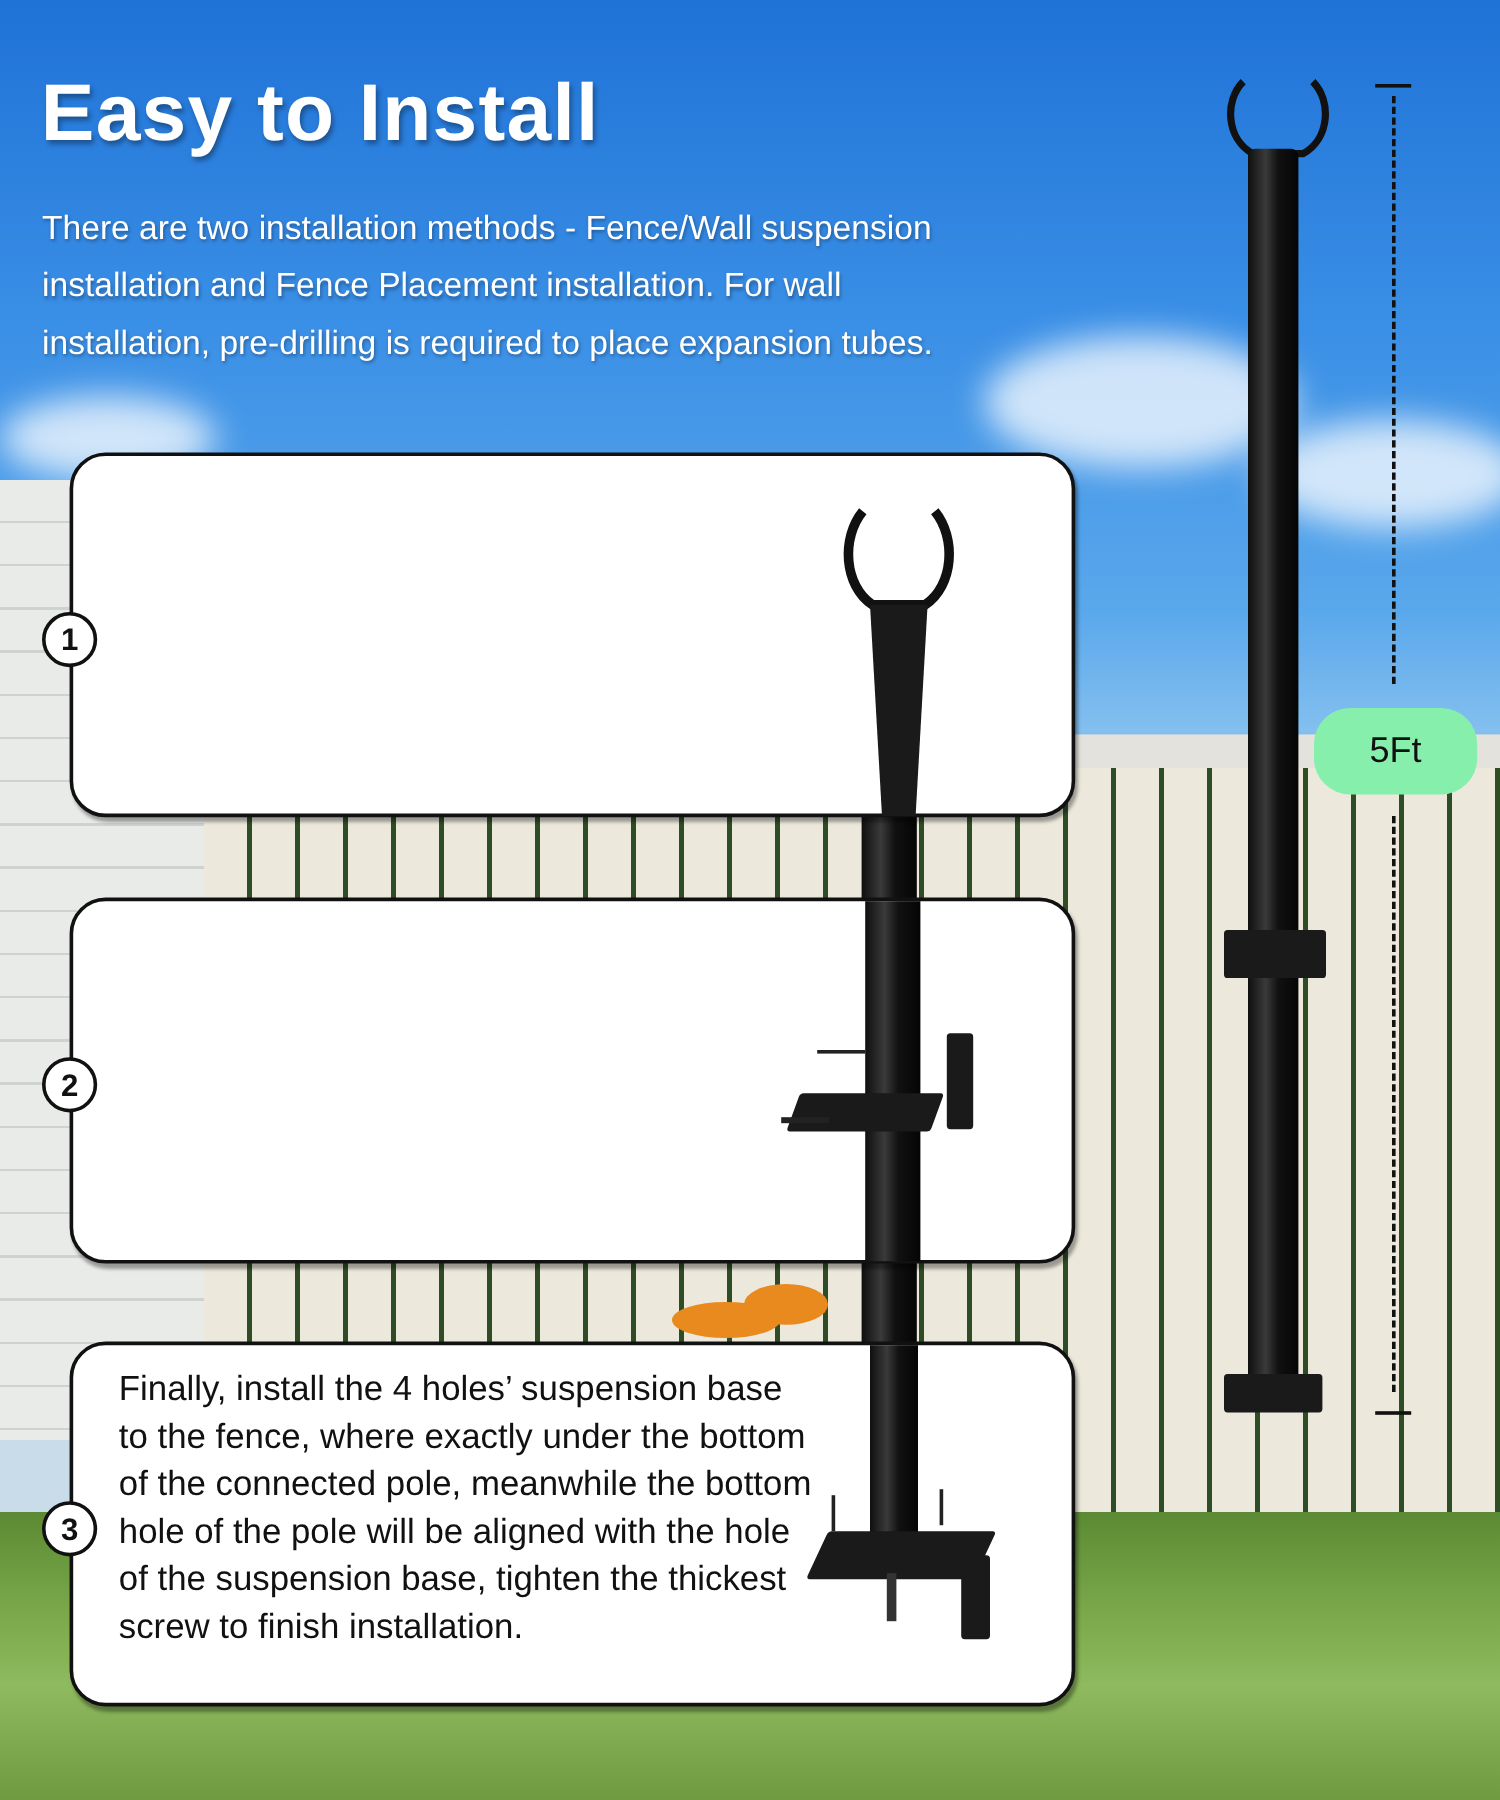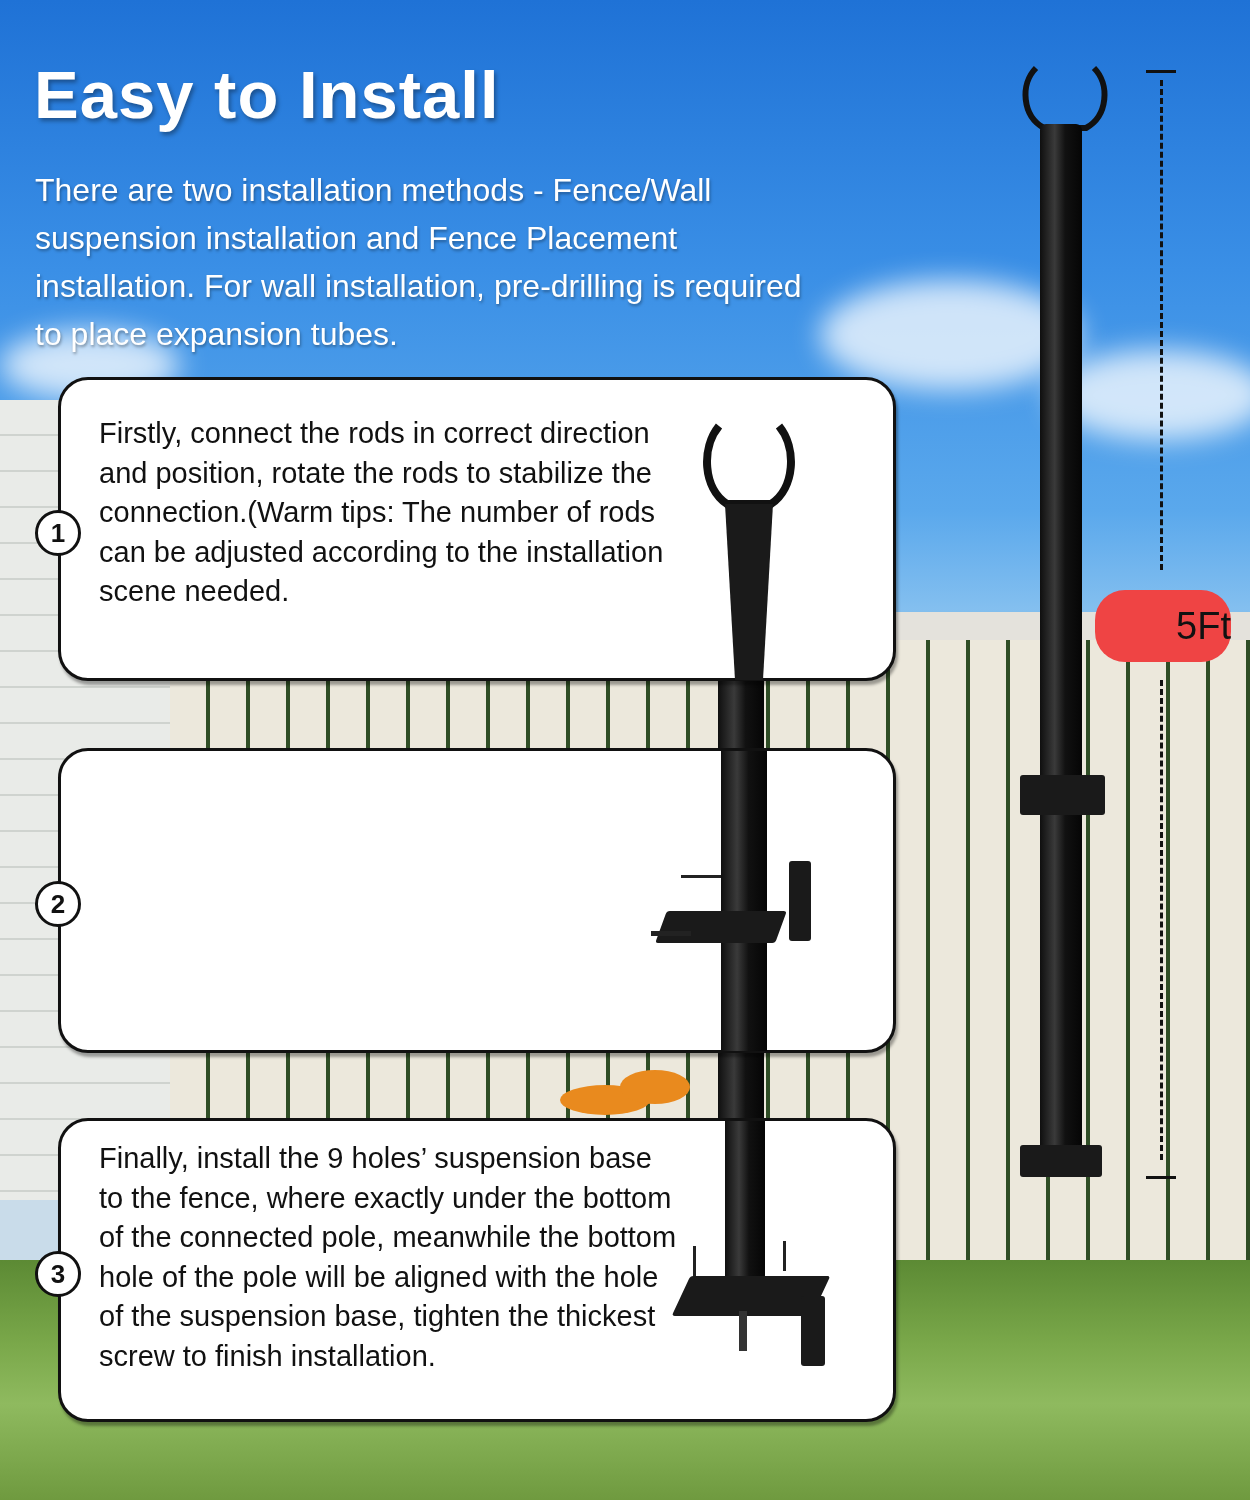--- a/index.html
+++ b/index.html
@@ -13,34 +13,34 @@
   .fence { position:absolute; left:170px; right:0; top:640px; height:710px;
     background: repeating-linear-gradient(90deg,#ece8dc 0 36px,#2f4d25 36px 40px); }
   .fence-rail { position:absolute; left:170px; right:0; top:612px; height:40px; background:#e4e2dc;
     box-shadow:0 4px 6px rgba(0,0,0,0.15); }
   .grass { position:absolute; left:0; right:0; bottom:0; height:240px;
     background: linear-gradient(180deg,#5c8a34 0%,#7aa84a 35%,#8fba5f 60%,#6f9a3f 100%); }
   .flower { position:absolute; border-radius:50%; background:#e98a1e; }
 
   h1.title { position:absolute; left:34px; top:56px; margin:0; font-size:67px; font-weight:bold;
     color:#fff; text-shadow:2px 3px 4px rgba(0,0,0,0.35); letter-spacing:1px; }
-  .intro { position:absolute; left:35px; top:166px; width:800px; margin:0; font-size:32px;
+  .intro { position:absolute; left:35px; top:166px; width:800px; margin:0; font-size:28px;
     line-height:48px; color:#fff; text-shadow:1px 2px 3px rgba(0,0,0,0.35); }
 
   .step { position:absolute; left:58px; width:838px; background:#fff; border:3px solid #111;
     border-radius:30px; box-shadow:2px 4px 3px rgba(0,0,0,0.35); box-sizing:border-box; }
   .step p { position:absolute; left:38px; margin:0; font-size:29px; line-height:39.5px; color:#111; }
   .num { position:absolute; left:-26px; width:40px; height:40px; border:3px solid #111; border-radius:50%;
     background:#fff; font-weight:bold; font-size:26px; line-height:40px; text-align:center; color:#111; }
 
   .pole { position:absolute; background:linear-gradient(90deg,#0f0f0f 0%,#3a3a3a 35%,#111 60%,#050505 100%); }
   .measure { position:absolute; left:1160px; width:0; border-left:3px dashed #111; }
   .tick { position:absolute; width:30px; height:3px; background:#111; left:1146px; }
-  .badge5 { position:absolute; left:1095px; top:590px; width:136px; height:72px; background:#ef4444;
-    border-radius:30px; font-size:38px; line-height:72px; text-align:right; color:#111; }
+  .badge5 { position:absolute; left:1095px; top:590px; width:136px; height:72px; background:#86efac;
+    border-radius:30px; font-size:30px; line-height:72px; text-align:center; color:#111; }
   .bracket { position:absolute; background:#1a1a1a; border-radius:3px; }
 </style>
 </head>
 <body>
 
 <div class="bg"></div>
 <div class="cloud" style="left:820px;top:280px;width:260px;height:110px;"></div>
 <div class="cloud" style="left:1050px;top:350px;width:220px;height:90px;"></div>
 <div class="cloud" style="left:0px;top:330px;width:180px;height:70px;"></div>
 <div class="house"></div>
@@ -50,39 +50,38 @@
 <div class="flower" style="left:560px;top:1085px;width:90px;height:30px;"></div>
 <div class="flower" style="left:620px;top:1070px;width:70px;height:34px;"></div>
 
 <div class="pole" style="left:718px;top:500px;width:46px;height:880px;"></div>
 
 <h1 class="title">Easy to Install</h1>
 <p class="intro">There are two installation methods - Fence/Wall suspension installation and Fence Placement installation. For wall installation, pre-drilling is required to place expansion tubes.</p>
 
 <div class="step" style="top:377px;height:304px;">
   <div class="num" style="top:130px;">1</div>
-  <p style="top:34px;width:600px;">Firstly, connect the rods in correct direction and position, rotate the rods to stabilize the connection.(Warm tips: The number of rods can be adjusted according to the installation scene needed.</p>
   <svg style="position:absolute;left:638px;top:38px;" width="100" height="262">
     <path d="M20 8 C2 30 4 70 28 86 L72 86 C96 70 98 30 80 8" fill="none" stroke="#111" stroke-width="8"></path>
     <path d="M26 86 L74 86 L64 262 L36 262 Z" fill="#1a1a1a"></path>
   </svg>
 </div>
 
 <div class="step" style="top:748px;height:305px;">
   <div class="num" style="top:130px;">2</div>
   <div class="pole" style="left:660px;top:0;width:46px;height:300px;"></div>
   <div class="bracket" style="left:600px;top:160px;width:120px;height:32px;transform:skewX(-20deg);"></div>
   <div class="bracket" style="left:728px;top:110px;width:22px;height:80px;"></div>
   <div style="position:absolute;left:620px;top:124px;width:40px;height:3px;background:#222;"></div>
   <div style="position:absolute;left:590px;top:180px;width:40px;height:5px;background:#222;"></div>
 </div>
 
 <div class="step" style="top:1118px;height:304px;">
   <div class="num" style="top:130px;">3</div>
-  <p style="top:18px;width:580px;">Finally, install the 9 holes’ suspension base to the fence, where exactly under the bottom of the connected pole, meanwhile the bottom hole of the pole will be aligned with the hole of the suspension base, tighten the thickest screw to finish installation.</p>
+  <p style="top:18px;width:580px;">Finally, install the 4 holes’ suspension base to the fence, where exactly under the bottom of the connected pole, meanwhile the bottom hole of the pole will be aligned with the hole of the suspension base, tighten the thickest screw to finish installation.</p>
   <div class="pole" style="left:664px;top:0;width:40px;height:180px;"></div>
   <div class="bracket" style="left:620px;top:155px;width:140px;height:40px;transform:skewX(-25deg);"></div>
   <div class="bracket" style="left:740px;top:175px;width:24px;height:70px;"></div>
   <div style="position:absolute;left:678px;top:190px;width:8px;height:40px;background:#333;"></div>
   <div style="position:absolute;left:632px;top:125px;width:3px;height:30px;background:#222;"></div>
   <div style="position:absolute;left:722px;top:120px;width:3px;height:30px;background:#222;"></div>
 </div>
 
 <svg style="position:absolute;left:1020px;top:64px;" width="90" height="120">
   <path d="M16 4 C0 20 2 52 24 64 L66 64 C88 52 90 20 74 4" fill="none" stroke="#111" stroke-width="6"></path>

